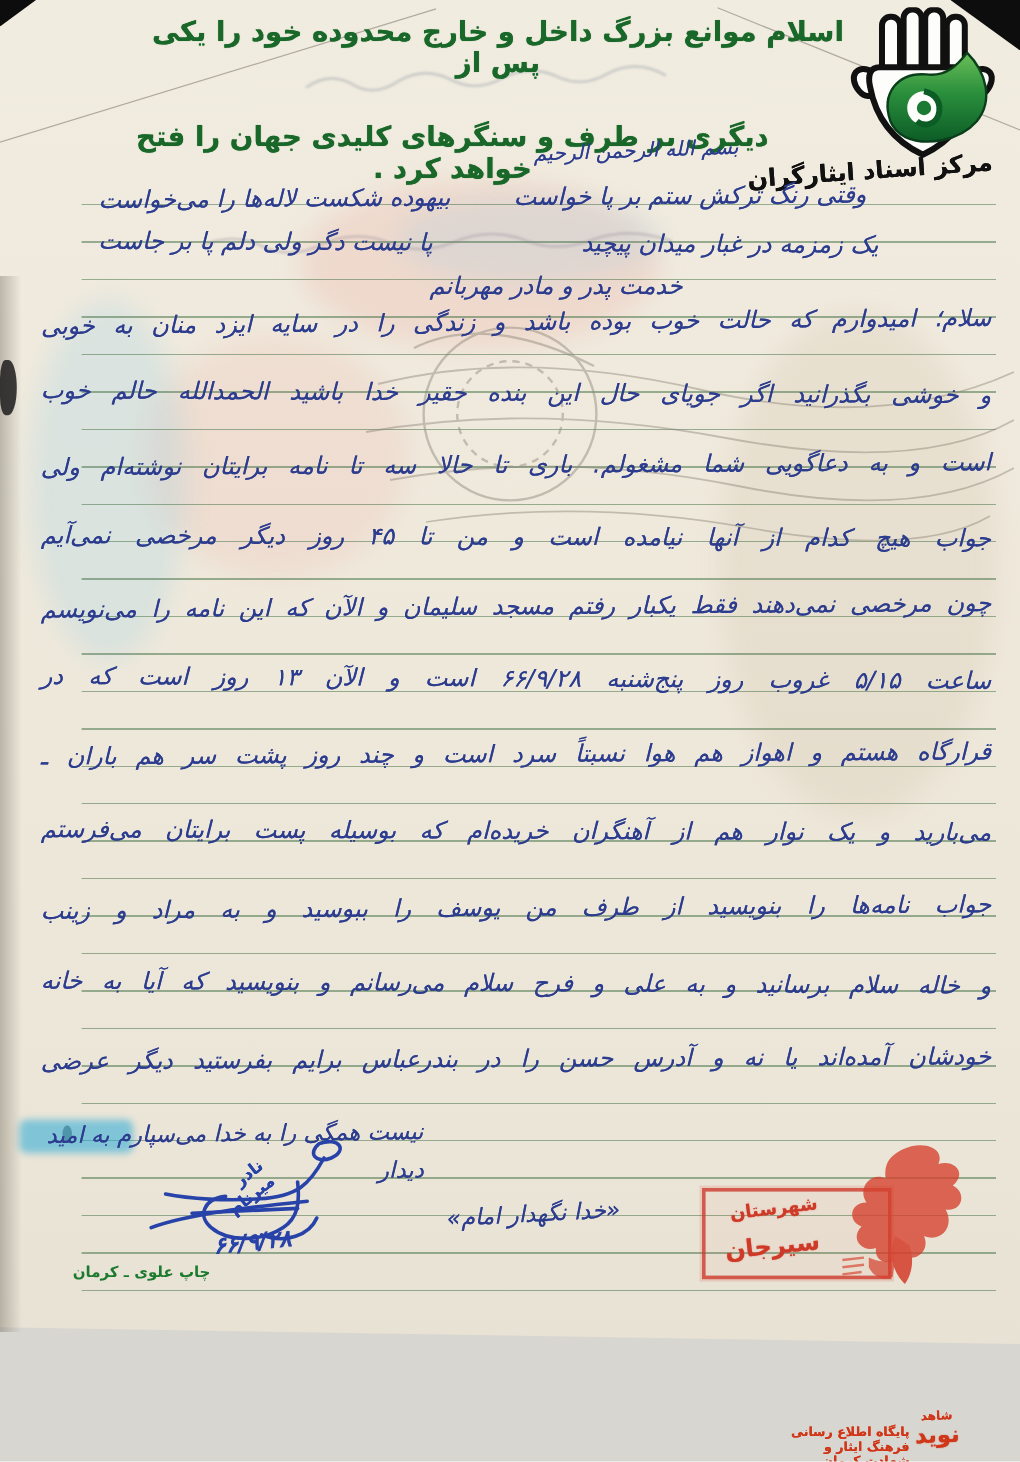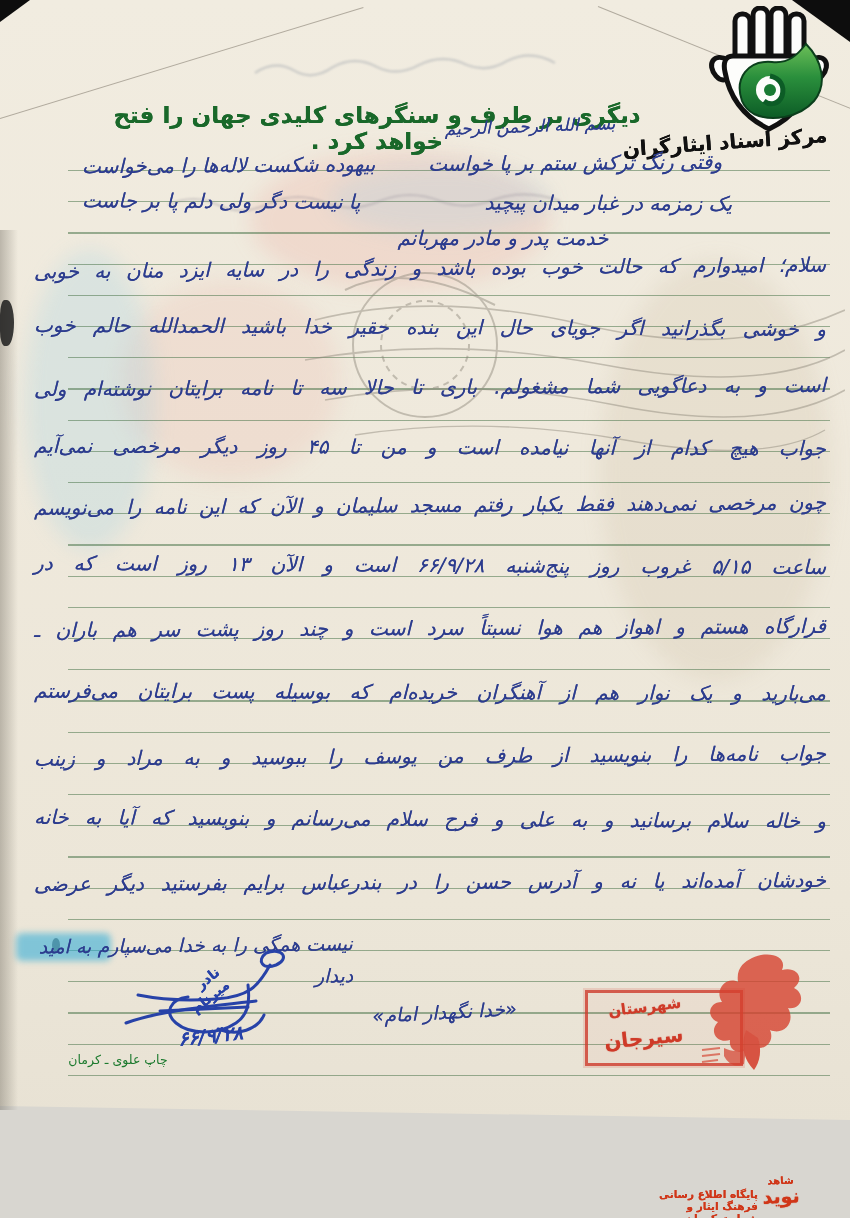--- a/index.html
+++ b/index.html
@@ -58,21 +58,21 @@
     text-shadow:0 0 1px rgba(207,58,40,.7);}
   .cyan-smear{position:absolute; background:rgba(40,170,215,.55); filter:blur(3px); border-radius:6px;}
   .postmark{position:absolute; opacity:.45;}
   .ghost{position:absolute; opacity:.3; filter:blur(1px);}
   
   .sig-name{position:absolute; color:#2742a8; font-size:14px; font-weight:bold;
     transform:rotate(-38deg); direction:rtl; text-shadow:0 0 .5px #2742a8;}
   .sig-date{position:absolute; color:#2742a8; font-size:19px; font-weight:bold;
     font-style:italic; transform:rotate(-6deg); direction:rtl; text-shadow:0 0 .6px #2742a8;}
   .print-credit{position:absolute; left:48px; top:1052px; width:140px;
-    color:#1c7a2e; font-weight:normal; font-size:12.5px; text-align:center; direction:rtl;}
+    color:#1c7a2e; font-weight:bold; font-size:12.5px; text-align:center; direction:rtl;}
   
   .caption-bar{
     position:absolute; left:0; top:1165px; width:844px; height:47px;
     background:#fff; border:3px solid #151515;
     display:flex; align-items:center; justify-content:center;
   }
   .caption-text{color:#2b2b2b; font-size:16px; direction:rtl; letter-spacing:1px;}
   .navid-phrase{
     position:absolute; left:650px; top:1188px; width:108px;
     color:#d03618; font-weight:bold; font-size:10.5px; line-height:12px;
@@ -121,20 +121,21 @@
     </g>
   </svg>
 
   <svg class="ghost" style="left:250px;top:48px;" width="330" height="40" viewBox="0 0 330 40">
     <path d="M5 25 q20 -14 40 -2 q18 10 38 -4 q22 -12 44 0 q20 10 42 -2 q24 -12 48 0 q20 8 40 -4 q24 -12 48 2" fill="none" stroke="#7e8897" stroke-width="2.4"></path>
   </svg>
   <svg class="ghost" style="left:160px;top:185px;" width="420" height="36" viewBox="0 0 420 36">
     <path d="M8 20 q26 -12 50 0 q24 12 52 -2 q28 -12 56 0 q26 10 54 -2 q30 -12 60 0 q26 10 56 -2 q30 -10 64 2" fill="none" stroke="#86808f" stroke-width="2.2"></path>
   </svg>
 
+  <div class="printhead" style="left:115px;top:14px;width:600px;">اسلام موانع بزرگ داخل و خارج محدوده خود را یکی پس از</div>
   <div class="printhead" style="left:92px;top:70px;width:570px;margin-top:32px;">دیگری بر طرف و سنگرهای کلیدی جهان را فتح خواهد کرد .</div>
 
   <svg style="position:absolute;left:686px;top:6px;" width="164" height="126" viewBox="0 0 164 126">
     <defs>
       <linearGradient id="gGreen" x1="0" y1="0" x2="0" y2="1">
         <stop offset="0" stop-color="#6cbf58"></stop>
         <stop offset=".45" stop-color="#2a8f3c"></stop>
         <stop offset="1" stop-color="#0c5c26"></stop>
       </linearGradient>
     </defs>
@@ -157,21 +158,21 @@
   <div class="hand basmala" style="left:420px;top:110px;width:220px;text-align:center;">بسم الله الرحمن الرحیم</div>
 
   <div class="hand poemrow" style="right:128px;top:148px;width:640px;transform:rotate(-.4deg);">
     <span>وقتی رنگ ترکش ستم بر پا خواست</span>
     <span>بیهوده شکست لاله‌ها را می‌خواست</span>
   </div>
   <div class="hand poemrow" style="right:118px;top:186px;width:650px;transform:rotate(.3deg);">
     <span>یک زمزمه در غبار میدان پیچید</span>
     <span>پا نیست دگر ولی دلم پا بر جاست</span>
   </div>
-  <div class="hand" style="left:358px;top:222px;width:290px;text-align:center;">خدمت پدر و مادر مهربانم</div>
+  <div class="hand" style="left:358px;top:222px;width:290px;text-align:left;">خدمت پدر و مادر مهربانم</div>
 
   <div class="hand bodyline" style="top:252px;transform:rotate(-.5deg);">سلام؛ امیدوارم که حالت خوب بوده باشد و زندگی را در سایه ایزد منان به خوبی</div>
   <div class="hand bodyline" style="top:311px;transform:rotate(.3deg);">و خوشی بگذرانید اگر جویای حال این بنده حقیر خدا باشید الحمدالله حالم خوب</div>
   <div class="hand bodyline" style="top:371px;transform:rotate(-.3deg);">است و به دعاگویی شما مشغولم. باری تا حالا سه تا نامه برایتان نوشته‌ام ولی</div>
   <div class="hand bodyline" style="top:431px;transform:rotate(.2deg);">جواب هیچ کدام از آنها نیامده است و من تا ۴۵ روز دیگر مرخصی نمی‌آیم</div>
   <div class="hand bodyline" style="top:489px;transform:rotate(-.4deg);">چون مرخصی نمی‌دهند فقط یکبار رفتم مسجد سلیمان و الآن که این نامه را می‌نویسم</div>
   <div class="hand bodyline" style="top:549px;transform:rotate(.3deg);">ساعت ۵/۱۵ غروب روز پنج‌شنبه ۶۶/۹/۲۸ است و الآن ۱۳ روز است که در</div>
   <div class="hand bodyline" style="top:612px;transform:rotate(-.3deg);">قرارگاه هستم و اهواز هم هوا نسبتاً سرد است و چند روز پشت سر هم باران ـ</div>
   <div class="hand bodyline" style="top:676px;transform:rotate(.2deg);">می‌بارید و یک نوار هم از آهنگران خریده‌ام که بوسیله پست برایتان می‌فرستم</div>
   <div class="hand bodyline" style="top:740px;transform:rotate(-.4deg);">جواب نامه‌ها را بنویسید از طرف من یوسف را ببوسید و به مراد و زینب</div>

